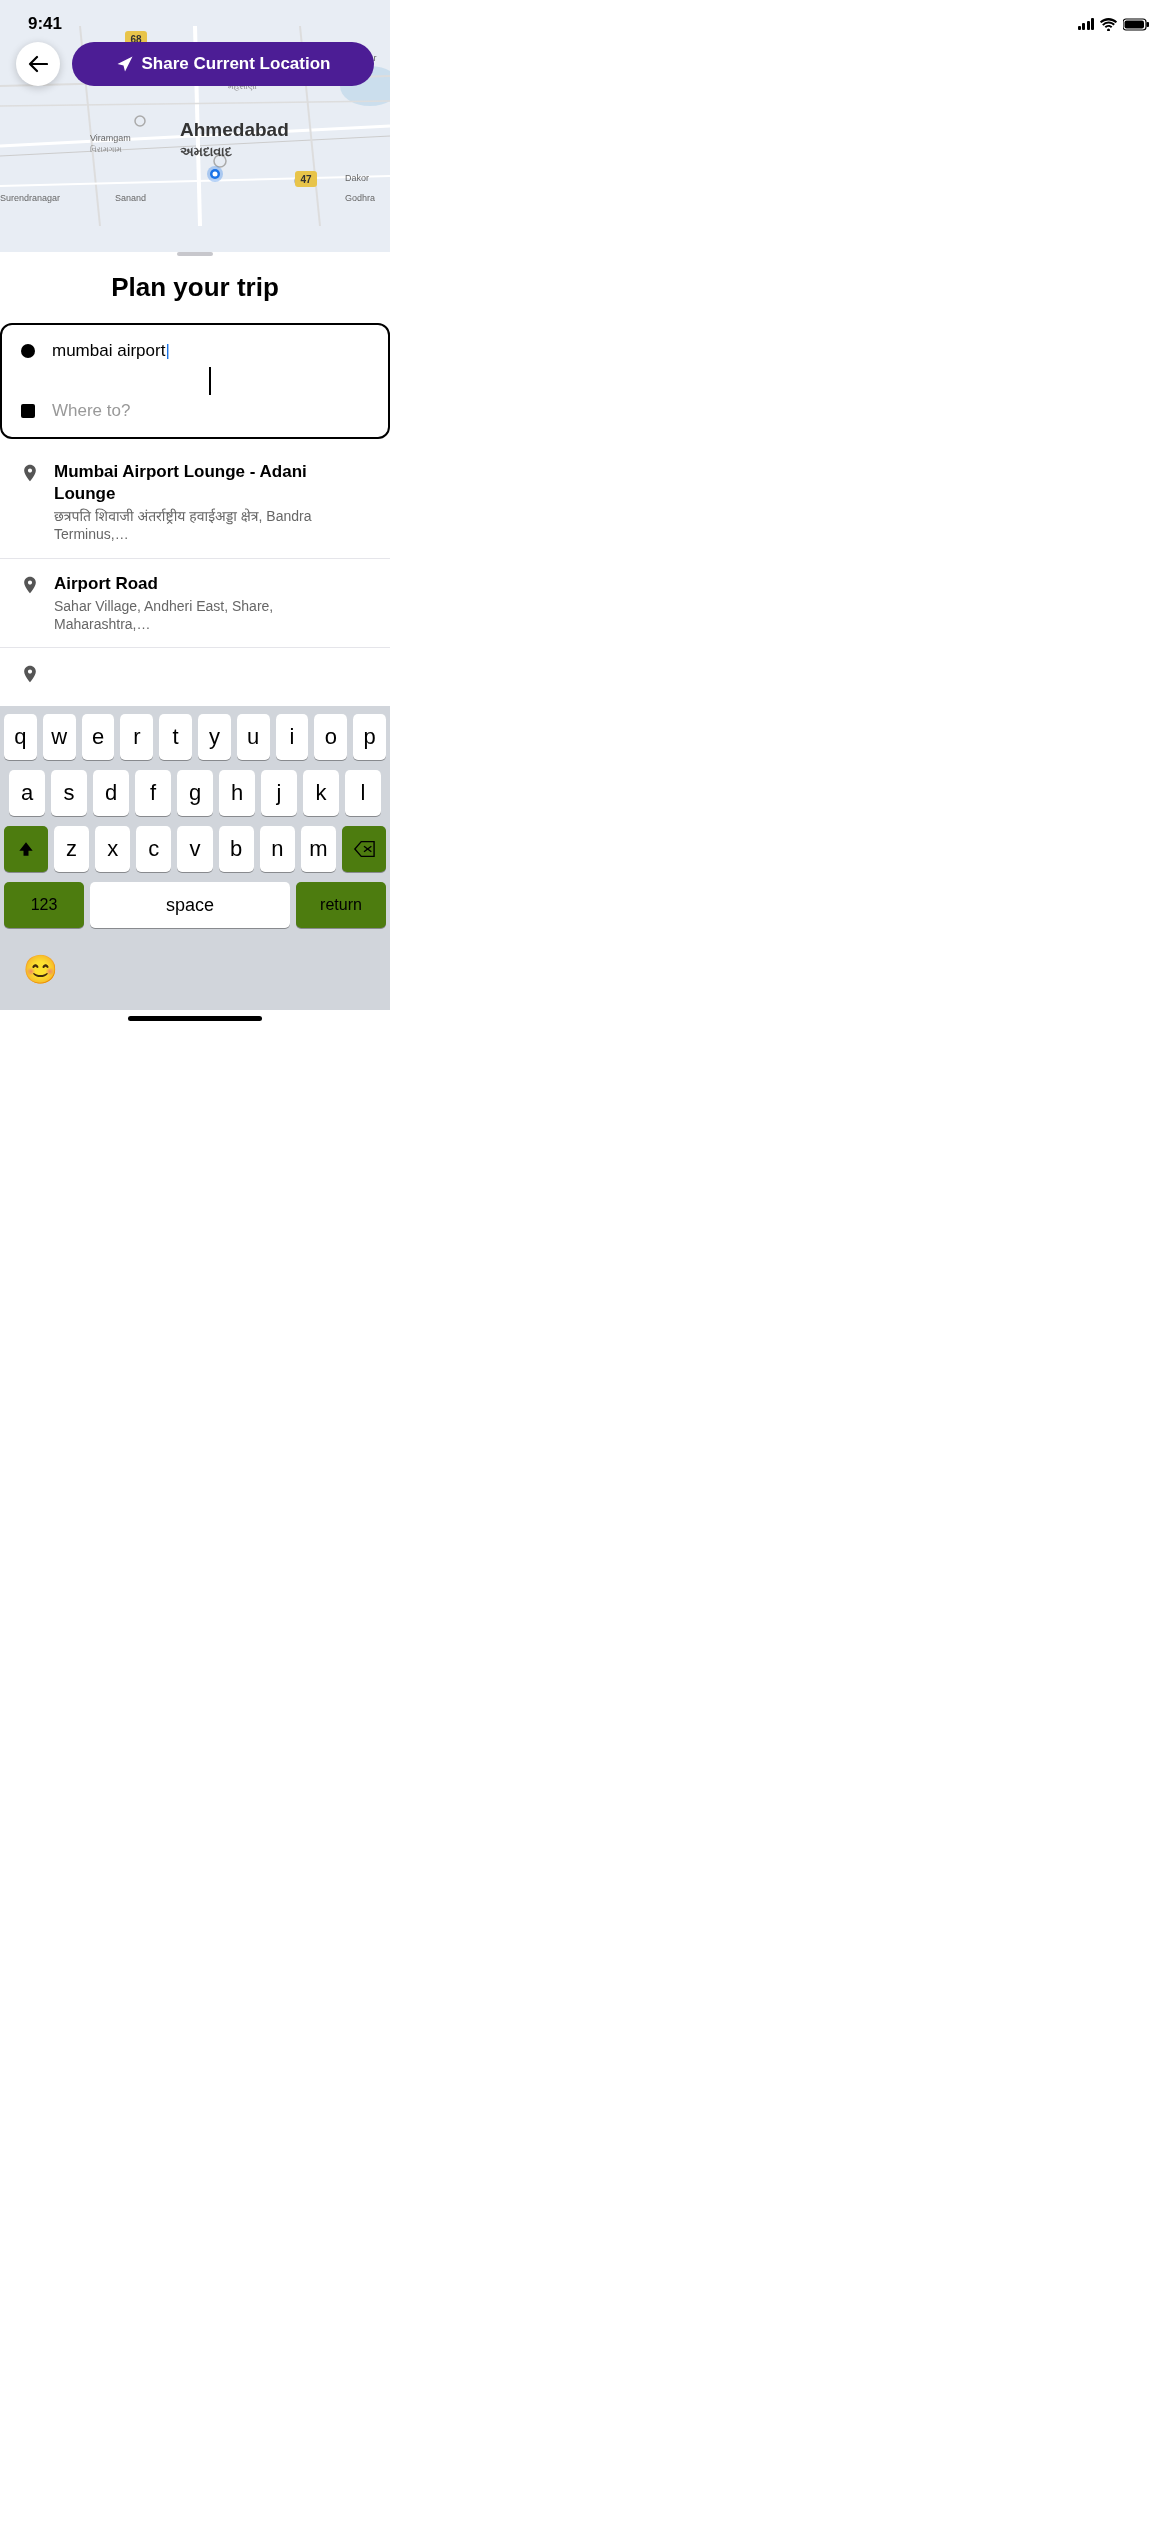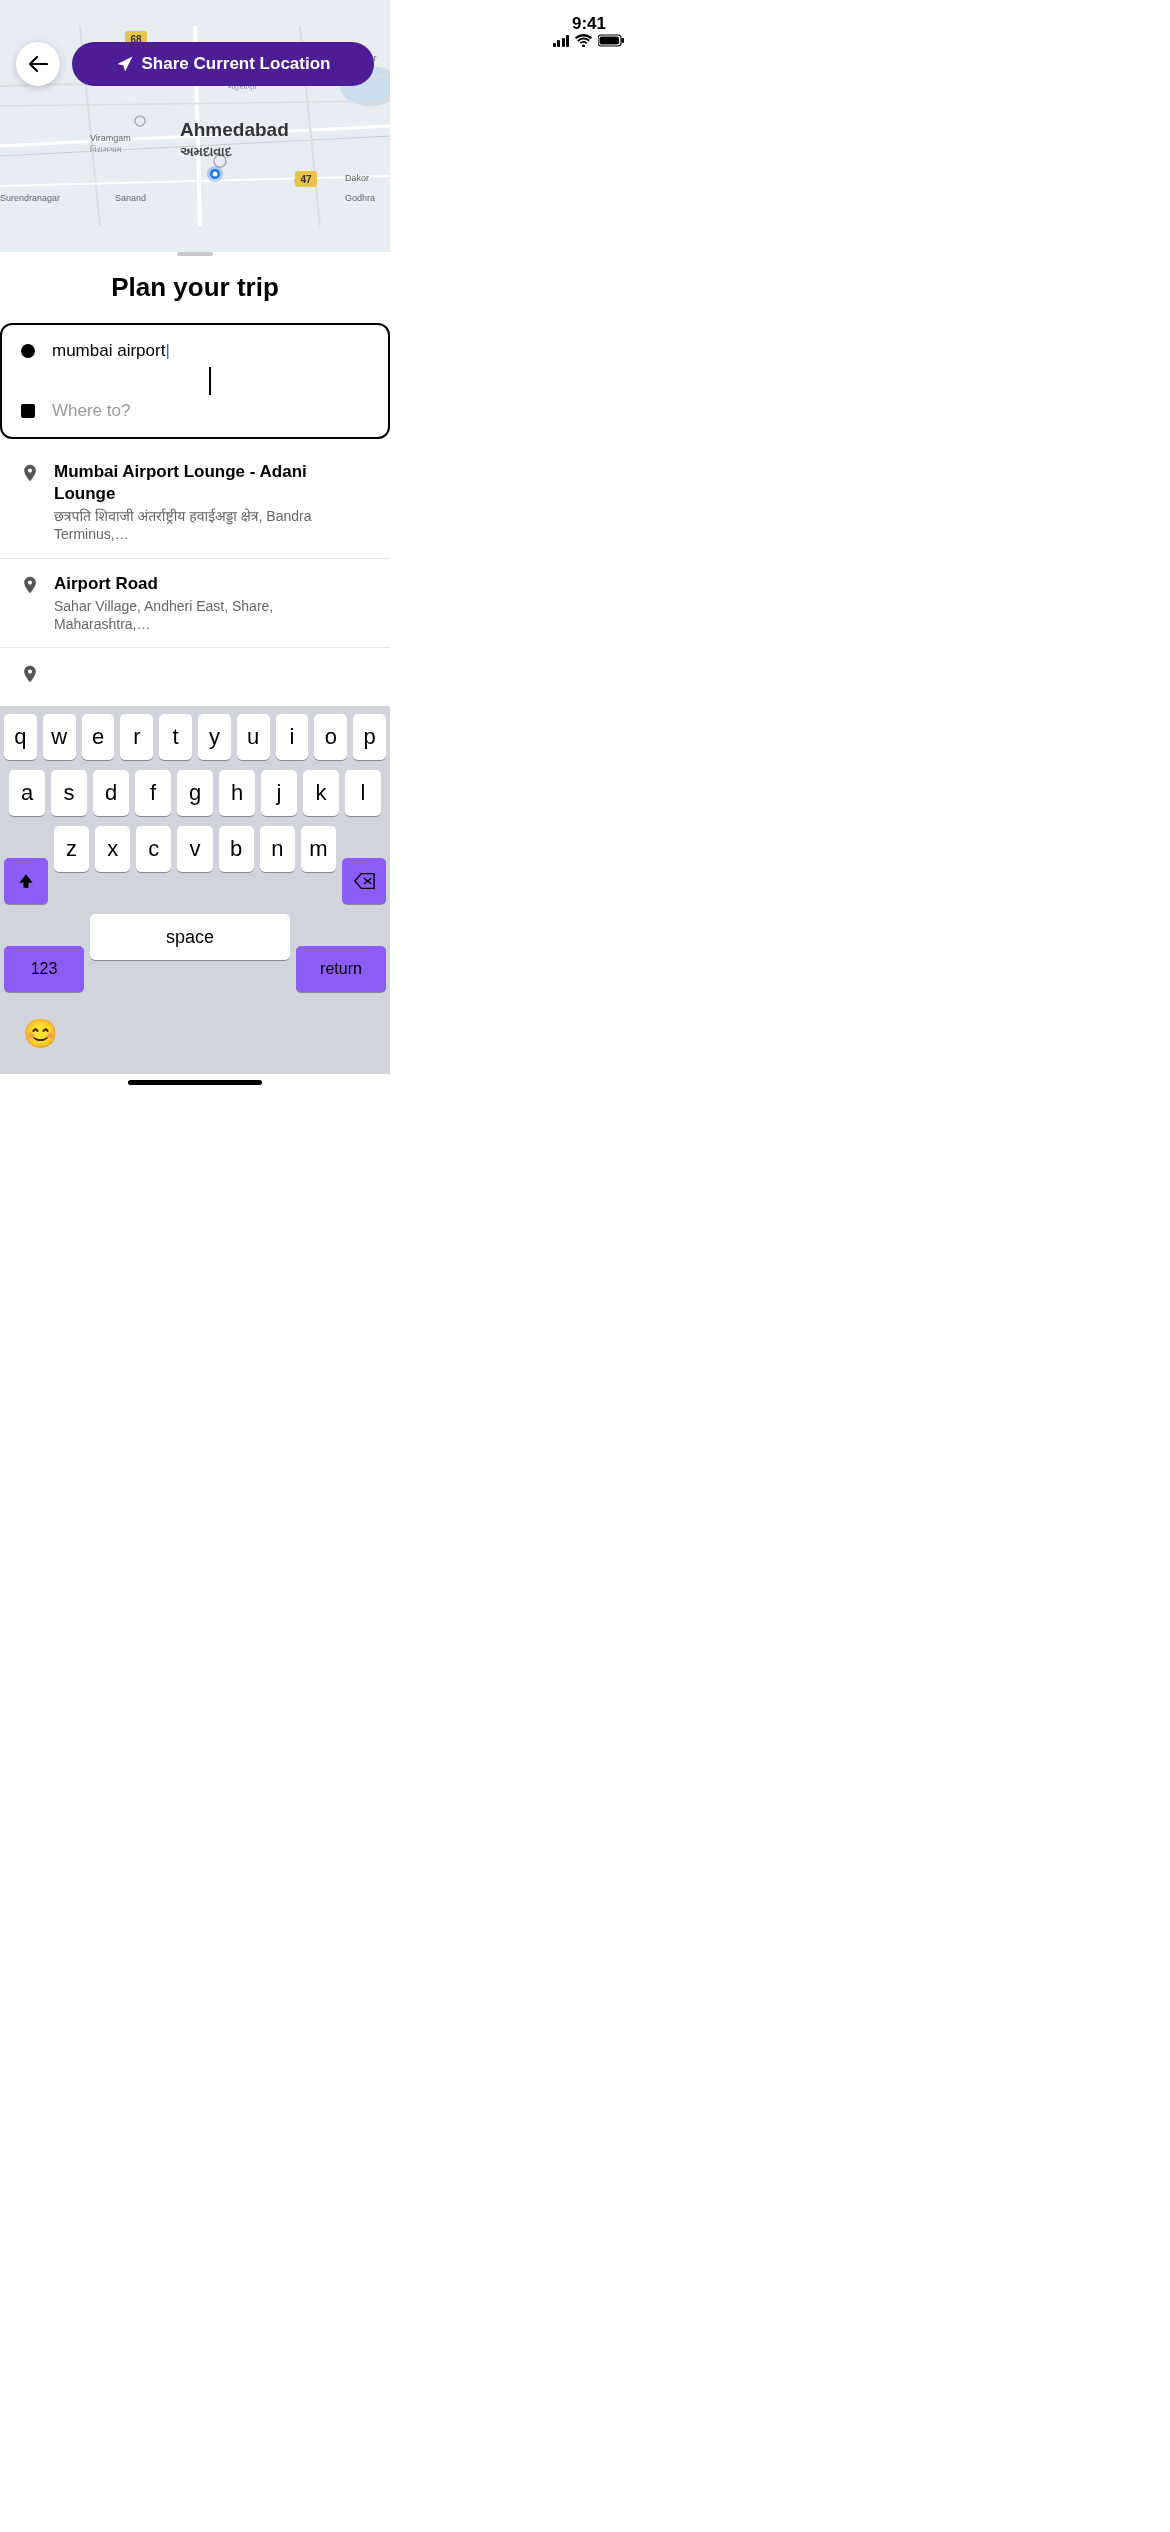--- a/index.html
+++ b/index.html
@@ -16,21 +16,20 @@
     
     .status-bar {
       display: flex;
       justify-content: space-between;
       align-items: center;
       padding: 14px 20px 6px 28px;
       background: transparent;
       position: absolute;
       top: 0; left: 0; right: 0;
       z-index: 10;
-      flex-direction: column;
     }
     .status-time {
       font-size: 17px;
       font-weight: 600;
       color: #000;
     }
     .status-icons {
       display: flex;
       align-items: center;
       gap: 6px;
@@ -243,25 +242,24 @@
       justify-content: center;
       font-size: 22px;
       font-weight: 400;
       color: #000;
       box-shadow: 0 1px 0 rgba(0,0,0,0.35);
       cursor: pointer;
       flex: 1;
       max-width: 36px;
     }
     .key.special {
-      background: #8b5cf6;
+      background: #4d7c0f;
       color: #000;
       font-size: 16px;
       max-width: none;
-      margin-top: 32px;
     }
     .key.shift { flex: 1.5; max-width: 44px; }
     .key.delete { flex: 1.5; max-width: 44px; }
     .key.numbers { flex: 2.2; max-width: 80px; font-size: 16px; }
     .key.space-bar { flex: 5; max-width: 200px; font-size: 18px; }
     .key.return-key { flex: 2.5; max-width: 90px; font-size: 16px; text-align: right; }
 
     .keyboard-bottom {
       display: flex;
       justify-content: flex-start;

